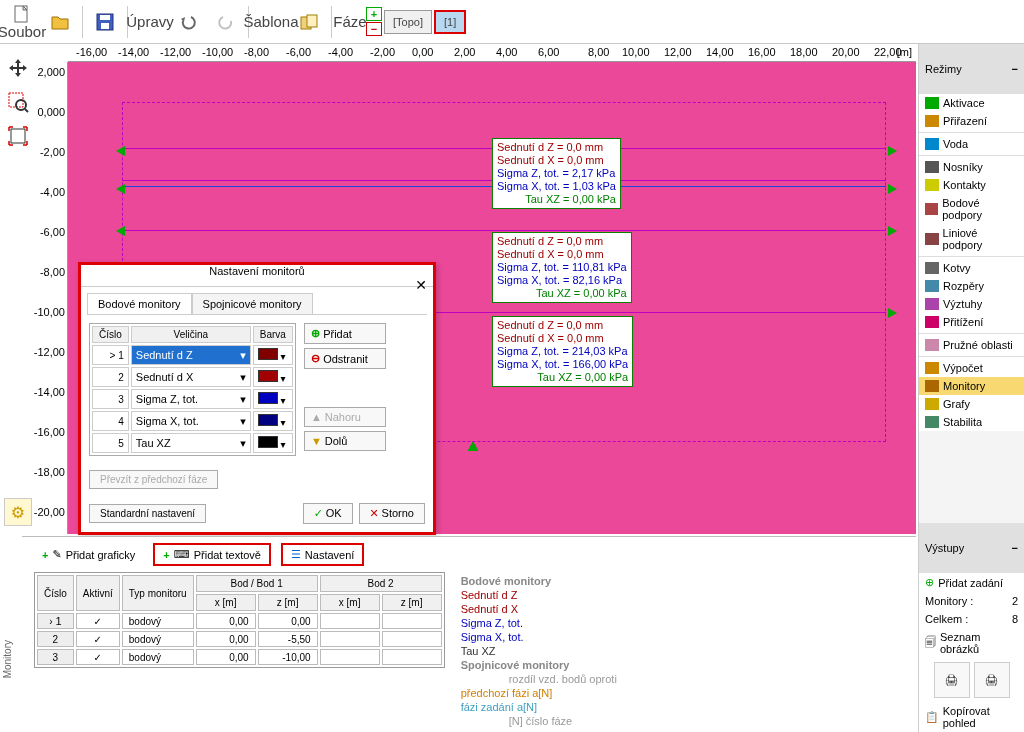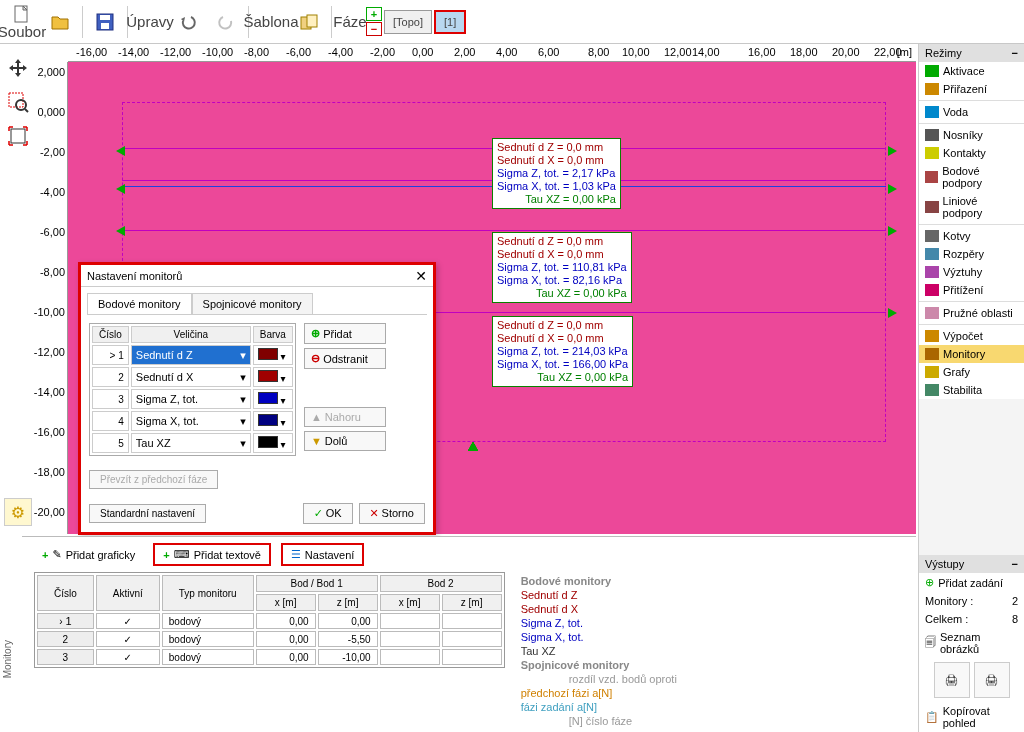--- a/index.html
+++ b/index.html
@@ -30,62 +30,62 @@
 .tri-right { border-top: 5px solid transparent; border-bottom: 5px solid transparent; border-left: 9px solid #0a0; border-right: none; width: 0; height: 0; }
 
 
 .mon-box { position: absolute; background: #fff; border: 1px solid #0a8000; padding: 2px 4px; font-size: 10px; line-height: 13px; }
 .mon-box .l1 { color: #a00000; }
 .mon-box .l2 { color: #0000c0; }
 .mon-box .l3 { color: #008000; text-align: right; }
 
 
 .dialog { position: absolute; left: 78px; top: 262px; width: 358px; border: 3px solid #d00; background: #fff; box-shadow: 2px 2px 6px rgba(0,0,0,.2); }
-.dlg-title { height: 22px; display: flex; align-items: center; padding: 8px 6px; font-size: 11px; border-bottom: 1px solid #ccc; }
+.dlg-title { height: 22px; display: flex; align-items: center; padding: 0 6px; font-size: 11px; border-bottom: 1px solid #ccc; flex-direction: column; }
 .dlg-close { margin-left: auto; cursor: pointer; font-size: 14px; }
 .dlg-tabs { display: flex; border-bottom: 1px solid #ccc; margin: 6px 6px 0; }
 .dlg-tab { padding: 4px 10px; border: 1px solid #ccc; border-bottom: none; background: #f4f4f4; cursor: pointer; font-size: 11px; }
 .dlg-tab.active { background: #fff; }
 .dlg-body { padding: 8px; display: flex; gap: 8px; }
 .mon-table { border: 1px solid #aaa; }
 .mon-table th { background: #f0f0f0; border: 1px solid #ccc; padding: 2px 6px; font-weight: normal; font-size: 10px; }
 .mon-table td { border: 1px solid #ccc; padding: 2px 4px; font-size: 10px; }
 .sel-row td:nth-child(2) { background: #2070d0; color: #fff; }
 .color-sw { width: 20px; height: 12px; display: inline-block; border: 1px solid #333; }
 .dlg-btns { display: flex; flex-direction: column; gap: 4px; width: 82px; }
 .dlg-btn { border: 1px solid #aaa; padding: 3px 6px; background: #f8f8f8; cursor: pointer; font-size: 10px; display: flex; align-items: center; gap: 3px; }
 .dlg-btn.dis { color: #aaa; }
 .dlg-foot { padding: 6px 8px 8px; display: flex; gap: 6px; align-items: center; }
 .dlg-foot .spacer { flex: 1; }
 .dlg-foot button { border: 1px solid #aaa; padding: 3px 10px; background: #f8f8f8; cursor: pointer; font-size: 10px; }
 
 
 .right-panel { position: absolute; right: 0; top: 44px; width: 106px; bottom: 0; border-left: 1px solid #ccc; background: #f4f4f4; display: flex; flex-direction: column; }
-.panel-head { background: #e0e0e0; padding: 3px 6px; font-size: 11px; display: flex; align-items: center; text-align: center; }
+.panel-head { background: #e0e0e0; padding: 19px 6px; font-size: 11px; display: flex; align-items: center; text-align: center; }
 .panel-head .min { margin-left: auto; font-weight: bold; cursor: pointer; }
 .mode-list { background: #fff; flex: 0 0 auto; }
 .mode-item { padding: 3px 6px; cursor: pointer; display: flex; align-items: center; gap: 4px; font-size: 11px; }
 .mode-item.sel { background: #f8d870; }
 .mode-sep { height: 1px; background: #ddd; margin: 2px 0; }
 .mi-icon { width: 14px; height: 12px; display: inline-block; }
 
 .outputs { margin-top: auto; background: #fff; }
 .out-item { padding: 3px 6px; font-size: 10px; display: flex; justify-content: space-between; }
 .out-btn { padding: 3px 6px; font-size: 10px; display: flex; align-items: center; gap: 4px; cursor: pointer; }
 .print-row { display: flex; gap: 4px; padding: 4px; justify-content: center; }
 .print-btn { width: 36px; height: 36px; border: 1px solid #ccc; background: #f8f8f8; cursor: pointer; display: flex; align-items: center; justify-content: center; }
 
 
 .bottom { position: absolute; left: 22px; top: 536px; right: 108px; bottom: 0; border-top: 1px solid #bbb; background: #fff; }
 .bot-toolbar { padding: 6px 12px; display: flex; gap: 10px; align-items: center; }
 .bot-btn { padding: 3px 8px; font-size: 11px; cursor: pointer; display: flex; align-items: center; gap: 4px; }
 .bot-btn.hl { border: 2px solid #d00; }
 .bot-content { display: flex; gap: 8px; padding: 0 12px; }
 .bot-table { border: 1px solid #999; }
-.bot-table th { background: #f0f0f0; border: 1px solid #bbb; padding: 2px 16px; font-weight: normal; font-size: 10px; }
+.bot-table th { background: #f0f0f0; border: 1px solid #bbb; padding: 2px 6px; font-weight: normal; font-size: 10px; }
 .bot-table td { border: 1px solid #bbb; padding: 1px 6px; font-size: 10px; height: 16px; }
 .bot-table-wrap { border: 2px solid #d00; }
 .bot-legend { padding: 2px 8px; font-size: 10px; line-height: 14px; }
 .bot-legend .hdr { color: #888; font-weight: bold; }
 .bot-legend .r1 { color: #a00000; }
 .bot-legend .r2 { color: #0000c0; }
 .bot-legend .r3 { color: #333; }
 .bot-legend .g1 { color: #999; margin-left: 48px; }
 .bot-legend .g2 { color: #d08000; }
 .bot-legend .g3 { color: #40a0c0; }
@@ -190,21 +190,21 @@
       <span style="left: 218px;">-6,00</span>
       <span style="left: 260px;">-4,00</span>
       <span style="left: 302px;">-2,00</span>
       <span style="left: 344px;">0,00</span>
       <span style="left: 386px;">2,00</span>
       <span style="left: 428px;">4,00</span>
       <span style="left: 470px;">6,00</span>
       <span style="left: 520px;">8,00</span>
       <span style="left: 554px;">10,00</span>
       <span style="left: 596px;">12,00</span>
-      <span style="left: 624px; text-align: right;">14,00</span>
+      <span style="left: 638px; text-align: right;">14,00</span>
       <span style="left: 680px;">16,00</span>
       <span style="left: 722px;">18,00</span>
       <span style="left: 764px;">20,00</span>
       <span style="left: 806px;">22,00</span>
     </div>
   <div class="ruler-left">
       <span style="top: 4px;">2,000</span>
       <span style="top: 44px;">0,000</span>
       <span style="top: 84px;">-2,00</span>
       <span style="top: 124px;">-4,00</span>

